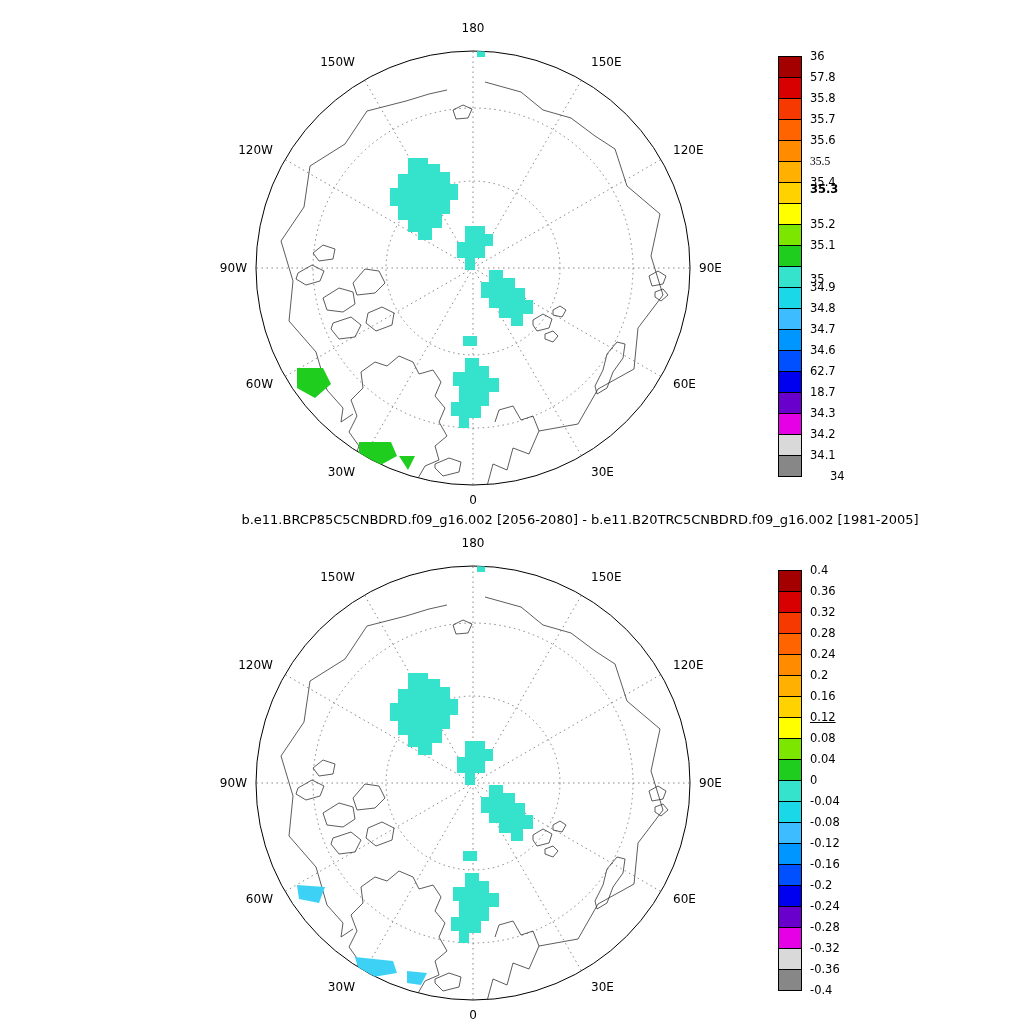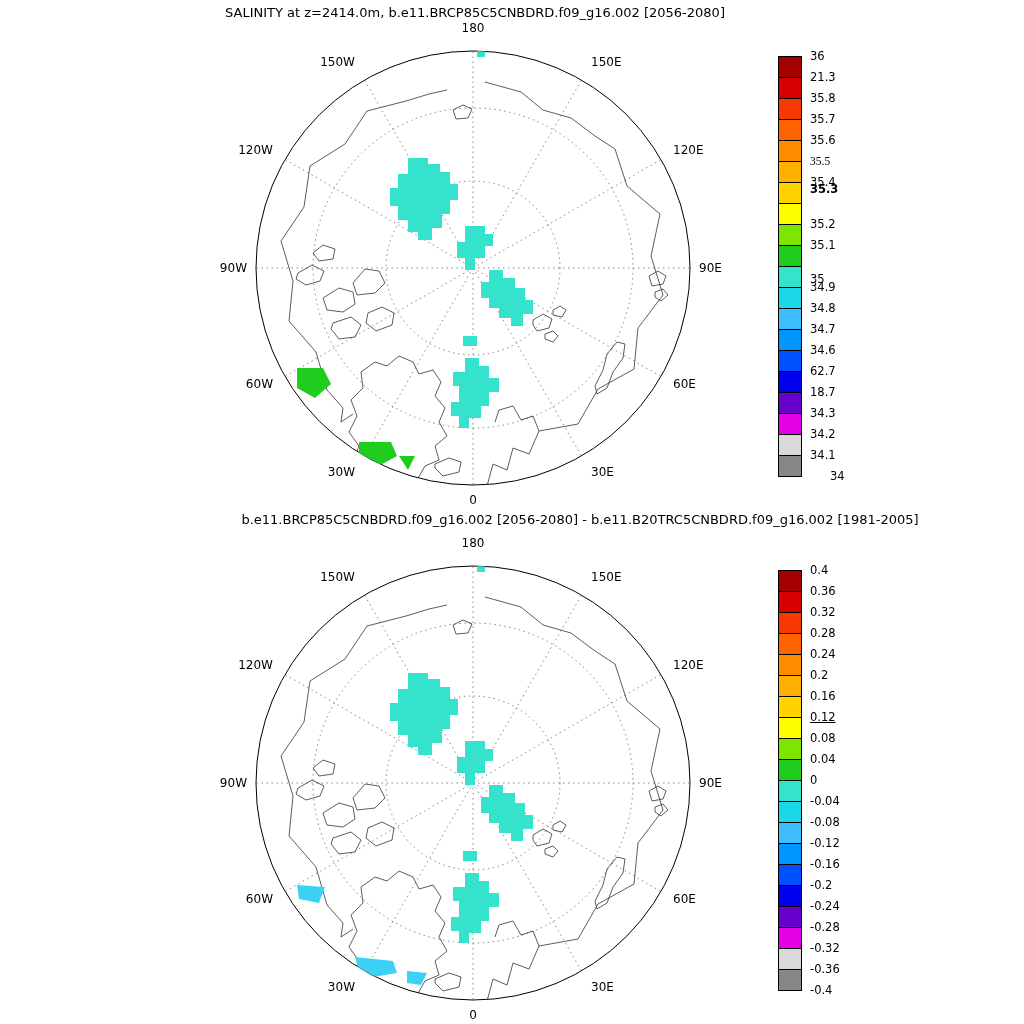--- a/index.html
+++ b/index.html
@@ -16,21 +16,20 @@
   .cb-label{position:absolute;left:0;font-size:11.5px;line-height:14px;white-space:nowrap;}
   .graticule{stroke:#555;stroke-width:0.7;stroke-dasharray:1.5 3.5;fill:none;}
   .coast{stroke:#333;stroke-width:0.8;fill:none;stroke-linejoin:round;}
   .map-outline{fill:none;stroke:#000;stroke-width:1;}
 </style>
 </head>
 <body>
 
 <div class="page">
 
-  <div class="title" style="left:0;top:5px;width:950px;">SALINITY at z=2414.0m, b.e11.BRCP85C5CNBDRD.f09_g16.002 [2056-2080]</div>
 
   <svg class="map-svg" style="left:203px;top:18px;" width="540" height="500" viewBox="0 0 540 500">
     <defs>
       <clipPath id="mapclip">
           <circle cx="270" cy="250" r="217"></circle>
         </clipPath>
       <g id="basemap">
         <circle class="map-outline" cx="270" cy="250" r="217"></circle>
         <g class="graticule">
           <line x1="270" y1="250" x2="270" y2="33"></line>
@@ -122,21 +121,21 @@
         <div class="cb-cell" style="background: rgb(0, 150, 255);"></div>
         <div class="cb-cell" style="background: rgb(0, 80, 255);"></div>
         <div class="cb-cell" style="background: rgb(0, 0, 240);"></div>
         <div class="cb-cell" style="background: rgb(106, 0, 204);"></div>
         <div class="cb-cell" style="background: rgb(230, 0, 230);"></div>
         <div class="cb-cell" style="background: rgb(217, 217, 217);"></div>
         <div class="cb-cell" style="background: rgb(135, 135, 135);"></div>
       </div>
     <div class="cb-labels">
         <div class="cb-label" style="top: -7px;">36</div>
-        <div class="cb-label" style="top: 14px;">21.3</div>
+        <div class="cb-label" style="top: 14px;">57.8</div>
         <div class="cb-label" style="top: 35px;">35.8</div>
         <div class="cb-label" style="top: 56px;">35.7</div>
         <div class="cb-label" style="top: 77px;">35.6</div>
         <div class="cb-label" style="top: 98px; font-family: Liberation Serif, serif;">35.5</div>
         <div class="cb-label" style="top: 119px;">35.4</div>
         <div class="cb-label" style="top: 126px; font-weight: bold;">35.3</div>
         <div class="cb-label" style="top: 161px;">35.2</div>
         <div class="cb-label" style="top: 182px;">35.1</div>
         <div class="cb-label" style="top: 203px; margin-top: 13px;">35</div>
         <div class="cb-label" style="top: 224px;">34.9</div>

